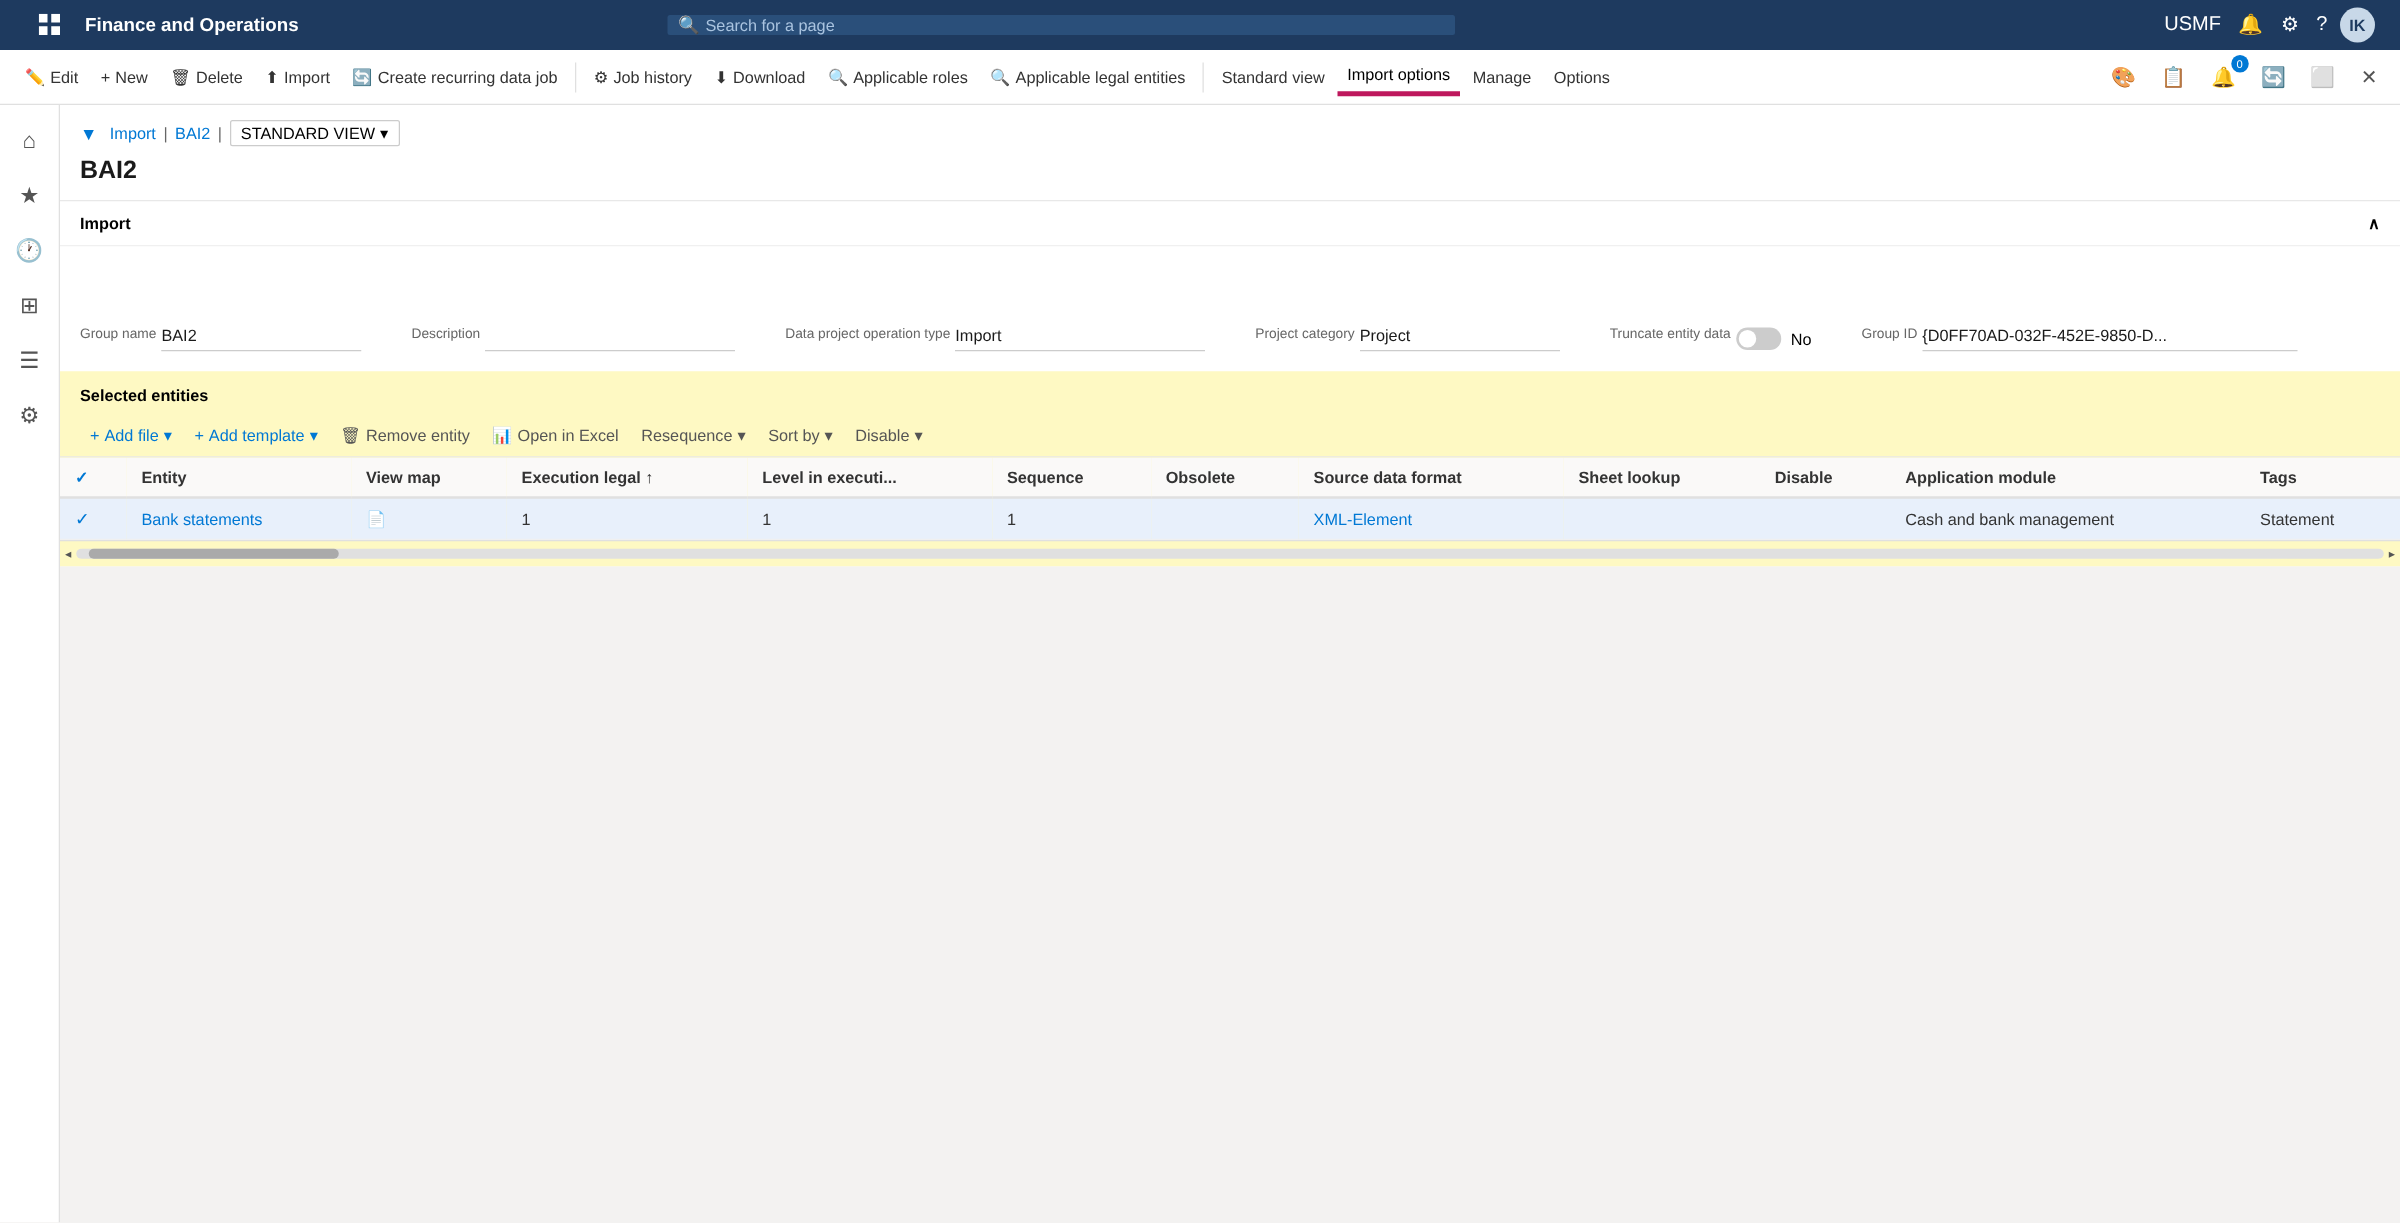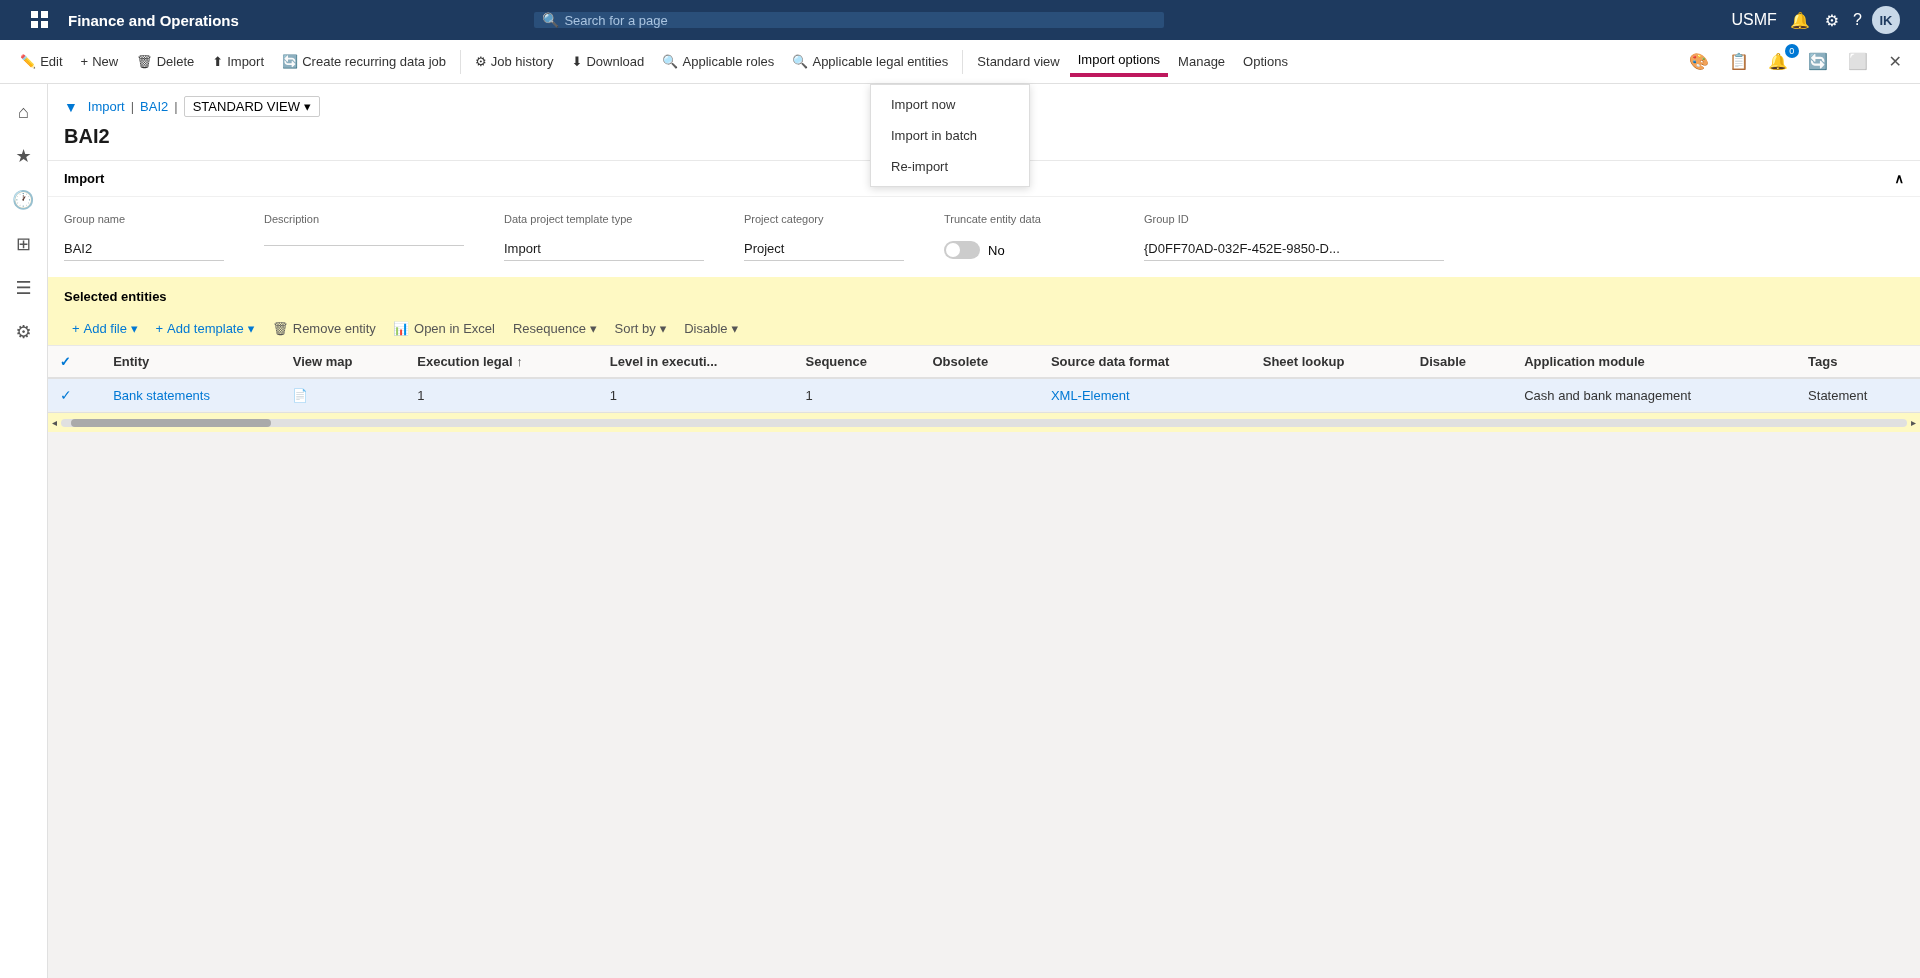--- a/index.html
+++ b/index.html
@@ -183,21 +183,21 @@
       font-size: 13px;
       cursor: pointer;
       border-bottom: 1px solid #f0f0f0;
     }
     .section-body { padding: 16px; }
     .fields-row {
       display: flex;
       gap: 40px;
       flex-wrap: wrap;
     }
-    .field-group { display: flex; flex-direction: column; gap: 16px; min-width: 160px; }
+    .field-group { display: flex; gap: 4px; min-width: 160px; margin-top: 48px; }
     .field-label { font-size: 11px; color: #666; }
     .field-value {
       font-size: 13px; color: #1a1a1a;
       border-bottom: 1px solid #ccc;
       padding-bottom: 4px;
       min-width: 160px;
     }
     .field-value.long { min-width: 300px; }
     .toggle-wrap { display: flex; align-items: center; gap: 8px; }
     .toggle {
@@ -346,25 +346,20 @@
     <span class="icon-btn">📋</span>
     <span class="icon-btn" style="position:relative;">
       🔔
       <span style="position:absolute;top:-4px;right:-4px;background:#0078d4;color:white;border-radius:50%;width:14px;height:14px;font-size:9px;display:flex;align-items:center;justify-content:center;">0</span>
     </span>
     <span class="icon-btn">🔄</span>
     <span class="icon-btn">⬜</span>
     <span class="icon-btn">✕</span>
   </div>
 
-  <div class="dropdown-menu" style="left:870px;">
-    <div class="dropdown-item">Import now</div>
-    <div class="dropdown-item">Import in batch</div>
-    <div class="dropdown-item">Re-import</div>
-  </div>
 </div>
 
 <div class="layout">
 
   <div class="sidebar">
     <div class="sidebar-icon">⌂</div>
     <div class="sidebar-icon">★</div>
     <div class="sidebar-icon">🕐</div>
     <div class="sidebar-icon">⊞</div>
     <div class="sidebar-icon">☰</div>
@@ -397,21 +392,21 @@
           <div class="fields-row">
             <div class="field-group">
               <span class="field-label">Group name</span>
               <span class="field-value">BAI2</span>
             </div>
             <div class="field-group">
               <span class="field-label">Description</span>
               <span class="field-value" style="min-width:200px;"></span>
             </div>
             <div class="field-group">
-              <span class="field-label">Data project template type</span>
+              <span class="field-label">Data project operation type</span>
               <span class="field-value" style="min-width:200px;">Import</span>
             </div>
             <div class="field-group">
               <span class="field-label">Project category</span>
               <span class="field-value">Project</span>
             </div>
             <div class="field-group">
               <span class="field-label">Truncate entity data</span>
               <div class="toggle-wrap">
                 <div class="toggle">

